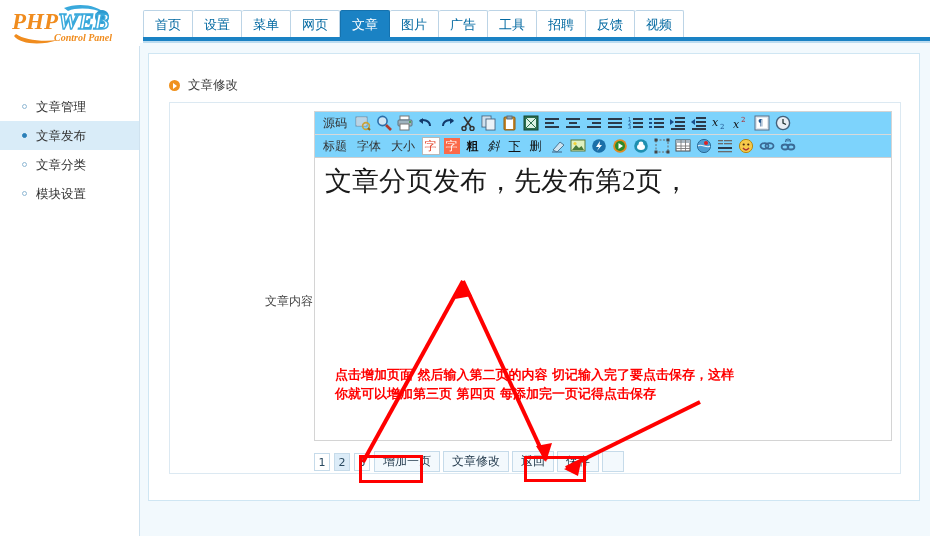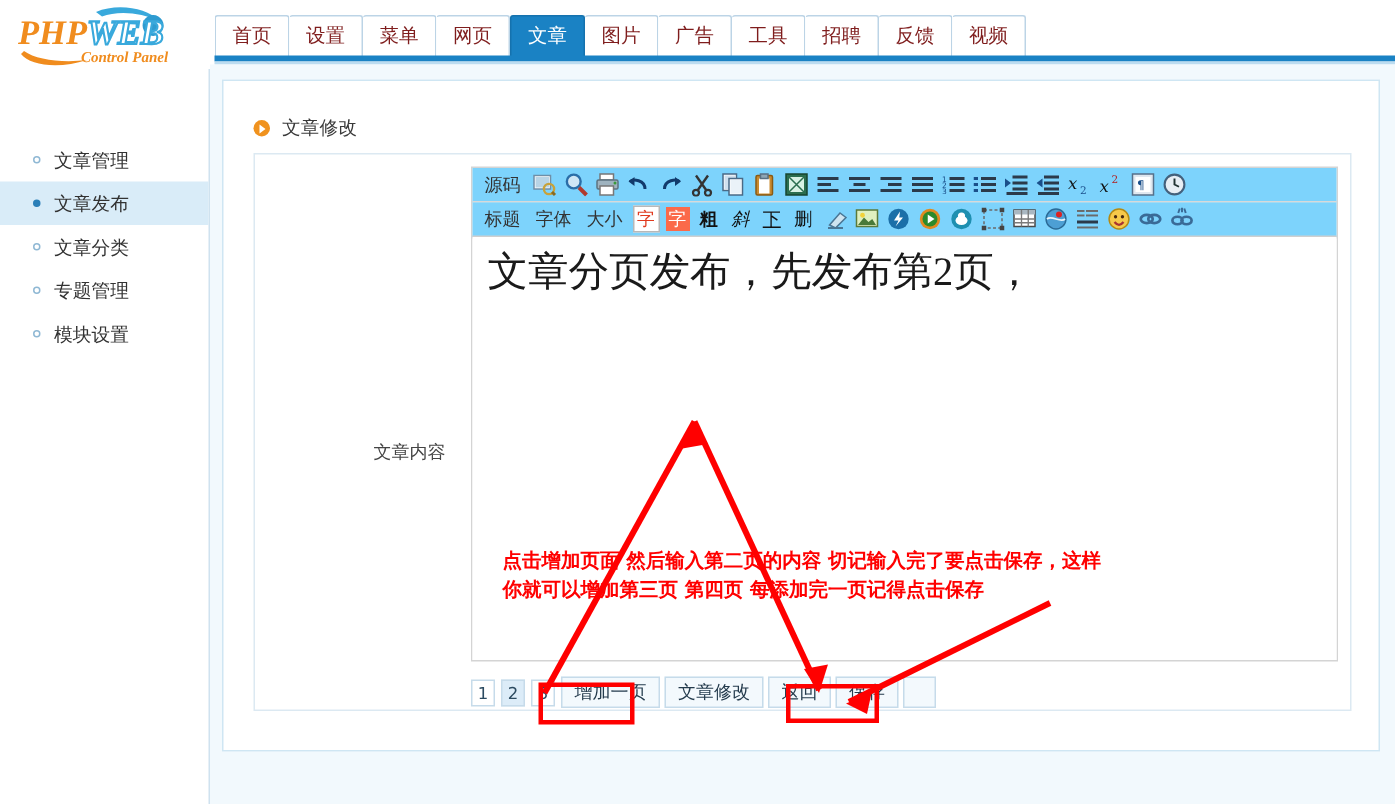--- a/index.html
+++ b/index.html
@@ -12,21 +12,21 @@
 
   
   #topbar{position:absolute;left:0;top:0;width:930px;height:46px;background:#ffffff;}
   #logo{position:absolute;left:6px;top:2px;width:134px;height:44px;}
   .logo-svg{display:block;}
 
   #tabs{position:absolute;left:143px;top:8px;height:30px;display:flex;align-items:flex-end;}
   .tab{
     height:28px;line-height:28px;padding:0 11px;margin-right:0px;
     border:1px solid #bcd4e6;border-bottom:none;background:#ffffff;
-    color:#7f1d1d;font-size:13px;font-family:"DejaVu Sans",sans-serif;
+    color:#0369a1;font-size:13px;font-family:"DejaVu Sans",sans-serif;
     border-radius:2px 2px 0 0;box-sizing:border-box;white-space:nowrap;
     border-left-width:0;
   }
   .tab:first-child{border-left-width:1px;}
   .tab.active{
     background:#1a82c4;color:#ffffff;border-color:#1572ae;font-weight:normal;
     border-left-width:1px;
   }
   #tabbar-rule{position:absolute;left:143px;top:37px;width:787px;height:4px;background:#1a82c4;}
   #tabbar-rule2{position:absolute;left:143px;top:41px;width:787px;height:2px;background:#bcdcf0;}
@@ -68,21 +68,21 @@
     content:"";position:absolute;left:4px;top:2.5px;
     border-left:4px solid #fff;border-top:3px solid transparent;border-bottom:3px solid transparent;
   }
 
   
   #formbox{
     position:absolute;left:20px;top:48px;width:732px;height:372px;
     border:1px solid #dce9f2;background:#ffffff;box-sizing:border-box;
   }
   #field-label{
-    position:absolute;left:63px;top:190px;width:80px;text-align:center;
+    position:absolute;left:63px;top:190px;width:80px;text-align:right;
     font-size:12px;color:#444;font-family:"DejaVu Sans",sans-serif;
   }
 
   
   #editor{
     position:absolute;left:144px;top:8px;width:578px;height:330px;
     border:1px solid #d4d4d4;background:#fff;box-sizing:border-box;
   }
   .tb-row{
     height:23px;background:#7dd3fc;border-bottom:1px solid #d9d9d9;
@@ -171,21 +171,20 @@
     </div>
   <div id="tabbar-rule"></div>
   <div id="tabbar-rule2"></div>
 </div>
 
 <div id="sidebar">
     <div style="height: 46px;"></div>
     <div class="side-item"><span class="bullet"></span><span>文章管理</span></div>
     <div class="side-item sel"><span class="bullet"></span><span>文章发布</span></div>
     <div class="side-item"><span class="bullet"></span><span>文章分类</span></div>
-    <div class="side-item"><span class="bullet"></span><span>专题管理</span></div>
     <div class="side-item"><span class="bullet"></span><span>模块设置</span></div>
   </div>
 
 <div id="main">
   <div id="panel">
 
     <div id="panel-title">
       <span class="title-arrow"></span><span>文章修改</span>
     </div>
 

